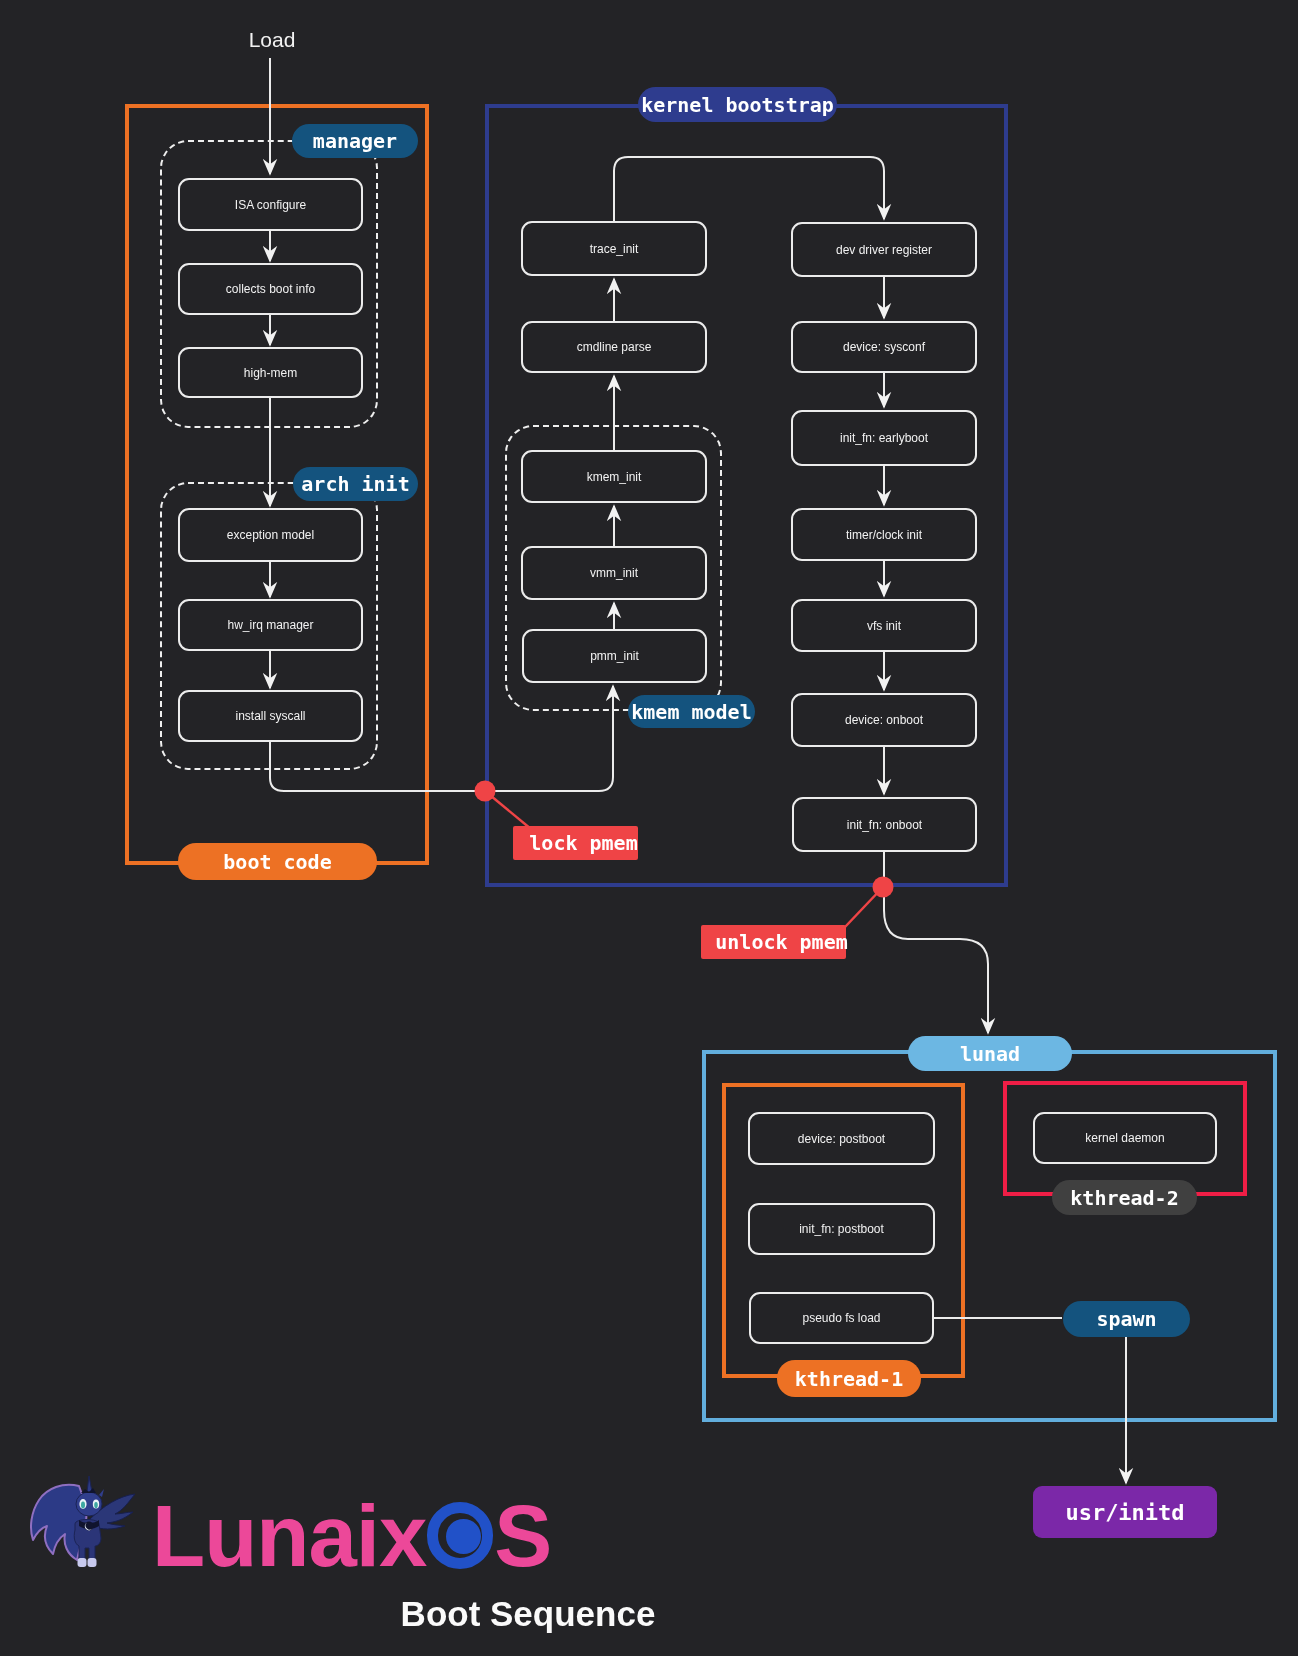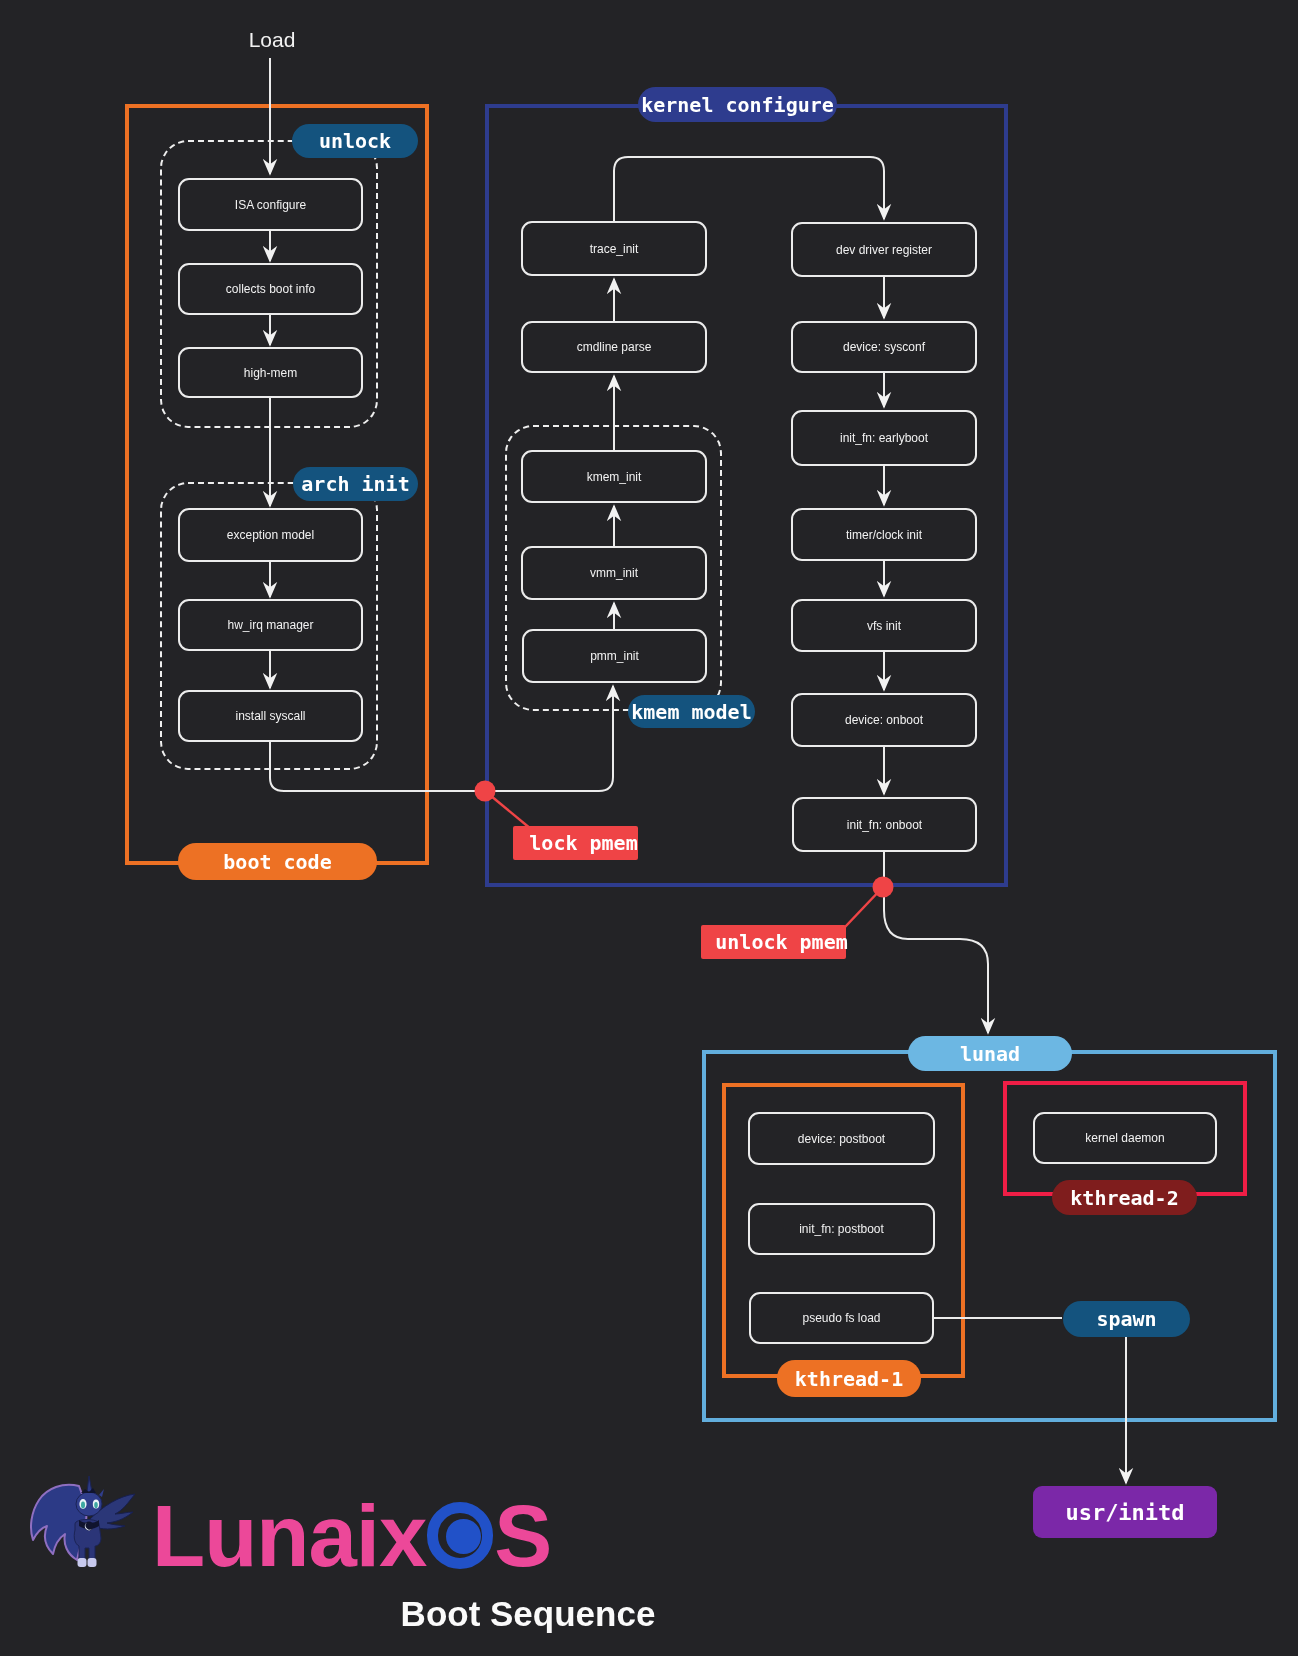--- a/index.html
+++ b/index.html
@@ -17,21 +17,21 @@
         justify-content:center;z-index:3;white-space:nowrap;}
   .node.purple{background:#7B28A8;border:none;border-radius:9px;
         font-family:"DejaVu Sans Mono","Liberation Mono",monospace;font-weight:bold;font-size:22px;color:#fff;}
   .pill{position:absolute;box-sizing:border-box;display:flex;align-items:center;justify-content:center;
         border-radius:18px;color:#fff;font-family:"DejaVu Sans Mono","Liberation Mono",monospace;
         font-weight:bold;font-size:20px;z-index:4;white-space:nowrap;}
   .pill.teal{background:#14537E;}
   .pill.indigo{background:#2E3C8E;}
   .pill.orange{background:#ED7124;}
   .pill.lblue{background:#6CB7E3;}
-  .pill.crimson{background:#7f1d1d;}
+  .pill.crimson{background:#404040;}
   .tag{position:absolute;box-sizing:border-box;display:flex;align-items:center;justify-content:center;
         background:#EF4446;color:#fff;font-family:"DejaVu Sans Mono","Liberation Mono",monospace;
         font-weight:bold;font-size:20px;z-index:4;border-radius:2px;white-space:nowrap;padding-left:16px;}
   .free-label{position:absolute;color:#F2F2F2;font-size:21px;z-index:3;text-align:center;}
   .brand{position:absolute;left:152px;top:1492px;z-index:3;color:#ec4899;font-weight:bold;
          font-size:87px;letter-spacing:-1px;line-height:1;display:flex;align-items:center;}
   .brand .o-glyph{position:relative;display:inline-block;width:0.76em;height:0.76em;
          border:0.135em solid #2151C8;border-radius:50%;box-sizing:border-box;margin:0 0.01em;}
   .brand .o-glyph::after{content:"";position:absolute;width:0.40em;height:0.40em;background:#2151C8;
          border-radius:50%;right:0.015em;top:50%;transform:translateY(-46%);}
@@ -114,23 +114,23 @@
   <div class="node" style="left:791px;top:599px;width:186px;height:53px">vfs init</div>
   <div class="node" style="left:791px;top:693px;width:186px;height:54px">device: onboot</div>
   <div class="node" style="left:792px;top:797px;width:185px;height:55px">init_fn: onboot</div>
 
   <div class="node" style="left:748px;top:1112px;width:187px;height:53px">device: postboot</div>
   <div class="node" style="left:748px;top:1203px;width:187px;height:52px">init_fn: postboot</div>
   <div class="node" style="left:749px;top:1292px;width:185px;height:52px">pseudo fs load</div>
   <div class="node" style="left:1033px;top:1112px;width:184px;height:52px">kernel daemon</div>
   <div class="node purple" style="left:1033px;top:1486px;width:184px;height:52px">usr/initd</div>
 
-  <div class="pill teal" style="left:292px;top:124px;width:126px;height:34px">unlock</div>
+  <div class="pill teal" style="left:292px;top:124px;width:126px;height:34px">manager</div>
   <div class="pill teal" style="left:293px;top:467px;width:125px;height:34px">arch init</div>
-  <div class="pill indigo" style="left:638px;top:87px;width:199px;height:35px">kernel configure</div>
+  <div class="pill indigo" style="left:638px;top:87px;width:199px;height:35px">kernel bootstrap</div>
   <div class="pill teal" style="left:628px;top:695px;width:127px;height:33px">kmem model</div>
   <div class="pill orange" style="left:178px;top:843px;width:199px;height:37px">boot code</div>
   <div class="pill lblue" style="left:908px;top:1036px;width:164px;height:35px">lunad</div>
   <div class="pill orange" style="left:777px;top:1360px;width:144px;height:37px">kthread-1</div>
   <div class="pill crimson" style="left:1052px;top:1180px;width:145px;height:35px">kthread-2</div>
   <div class="pill teal" style="left:1063px;top:1301px;width:127px;height:36px">spawn</div>
 
   <div class="tag" style="left:513px;top:826px;width:125px;height:34px">lock pmem</div>
   <div class="tag" style="left:701px;top:925px;width:145px;height:34px">unlock pmem</div>
 

